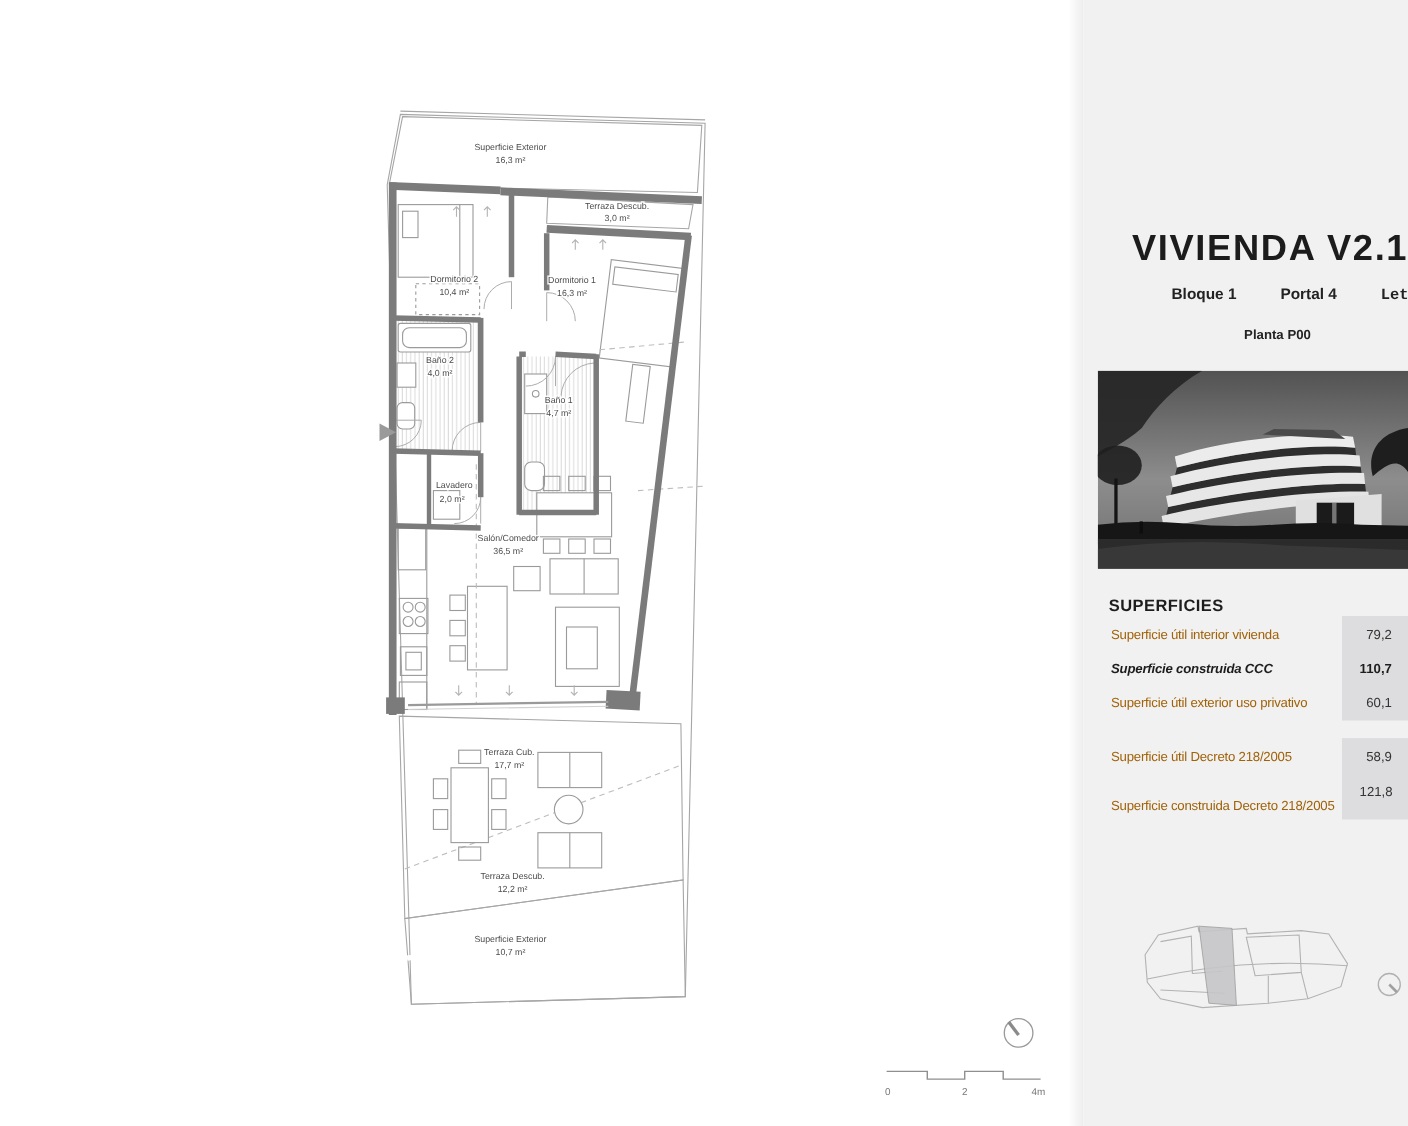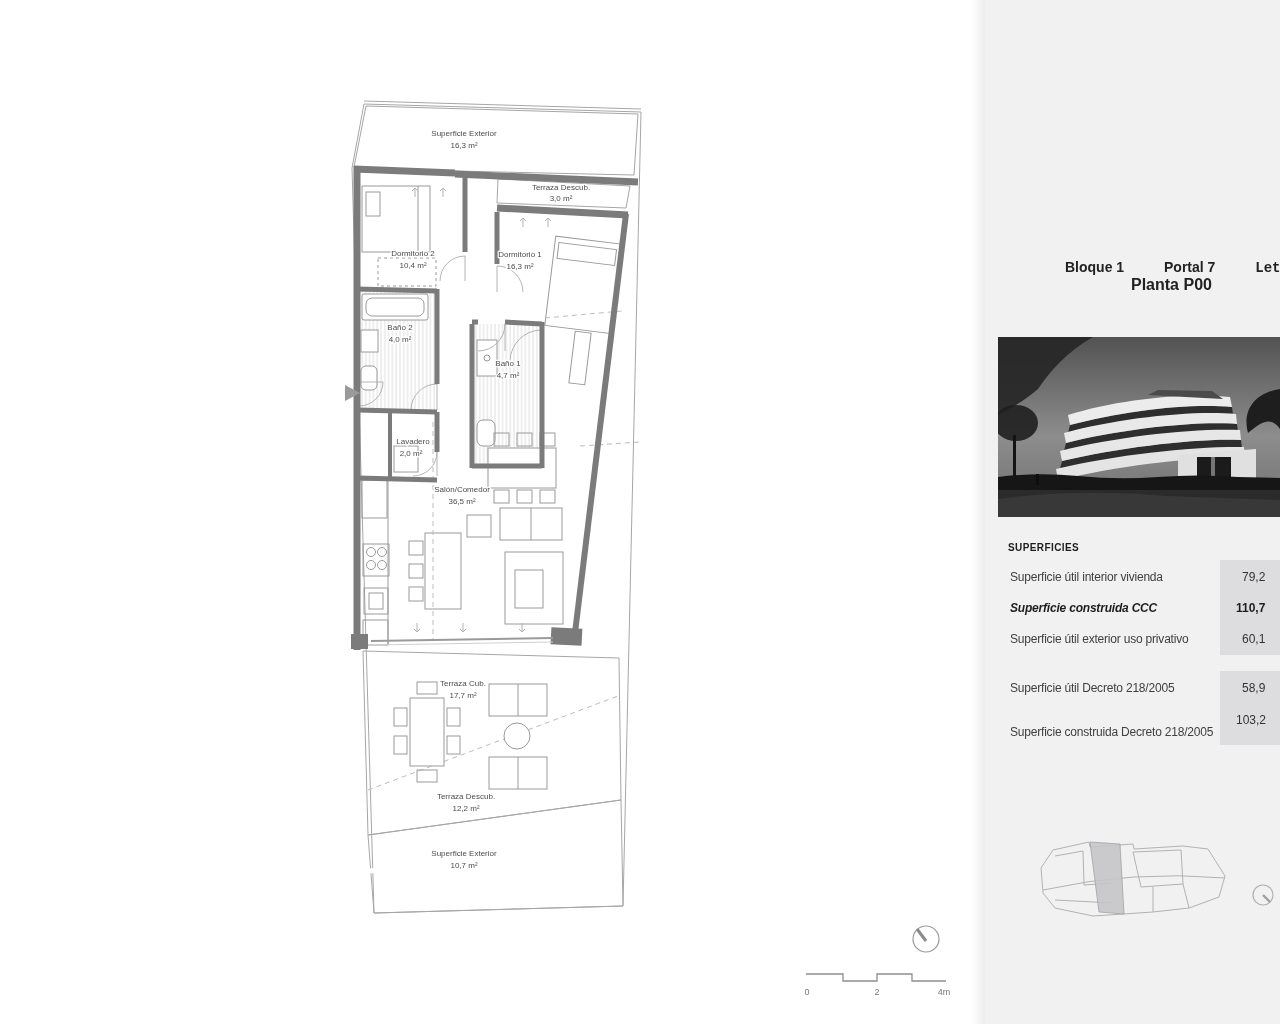--- a/index.html
+++ b/index.html
@@ -16,31 +16,31 @@
     background:#f1f1f2; overflow:hidden; }
   .panel-shadow { position:absolute; left:971px; top:0; width:14px; height:1024px;
     background:linear-gradient(to right, rgba(0,0,0,0), rgba(0,0,0,0.07)); }
 
   .title { position:absolute; left:44px; top:206px; font-size:33px; font-weight:bold;
     letter-spacing:1.5px; white-space:nowrap; color:#1c1c1c; }
   .subtitle { position:absolute; left:70px; top:259px; font-size:14px; font-weight:bold;
     color:#222; white-space:nowrap; }
   .subtitle span { margin-right:26px;margin-left:10px; }
   .subtitle span:last-child { margin-right:0;font-family:Liberation Mono, monospace; }
-  .subtitle2 { position:absolute; left:146px; top:276px; font-size:16px; font-weight:bold;
+  .subtitle2 { position:absolute; left:146px; top:297px; font-size:12px; font-weight:bold;
     color:#222; white-space:nowrap; }
 
   .photo { position:absolute; left:13px; top:337px; width:282px; height:180px; }
 
-  .sup-head { position:absolute; left:23px; top:542px; font-size:10px; font-weight:bold;
+  .sup-head { position:absolute; left:23px; top:542px; font-size:15px; font-weight:bold;
     letter-spacing:.4px; color:#1d1d1d; }
   .cellblock { position:absolute; left:235px; width:60px; background:#dddddf; }
   .cb1 { top:560px; height:95px; }
   .cb2 { top:671px; height:74px; }
-  .trow { position:absolute; left:25px; font-size:12px; color:#404040; white-space:nowrap;
+  .trow { position:absolute; left:25px; font-size:12px; color:#a16207; white-space:nowrap;
     letter-spacing:-0.2px; }
   .tval { position:absolute; left:257px; font-size:12px; color:#333; white-space:nowrap; }
   .bold { font-weight:bold; color:#1d1d1d; }
 
   .siteplan { position:absolute; left:48px; top:824px; width:200px; height:100px; }
   .minicompass { position:absolute; left:266px; top:881px; width:28px; height:28px; }
 
   
   .lbl { font-family:"Liberation Sans",sans-serif; font-size:8px; fill:#4c4c4c;
     text-anchor:middle; paint-order:stroke; stroke:rgba(255,255,255,0.88); stroke-width:2.6px; }
@@ -266,24 +266,25 @@
         <text class="scl" x="877" y="995">2</text>
         <text class="scl" x="944" y="995">4m</text>
       </g>
     </svg>
   </div>
 
   <div class="panel-shadow"></div>
 
   <div class="panel">
 
+    <div class="title">VIVIENDA V2.1</div>
 
     <div class="subtitle">
       <span>Bloque 1</span>
-      <span>Portal 7</span>
+      <span>Portal 4</span>
       <span>Letra A</span>
     </div>
     <div class="subtitle2">Planta P00</div>
 
     <svg class="photo" viewBox="0 0 282 180" preserveAspectRatio="none">
       <defs>
         <linearGradient id="sky" x1="0" y1="0" x2="0" y2="1">
           <stop offset="0" stop-color="#525252"></stop>
           <stop offset="0.55" stop-color="#8d8d8d"></stop>
           <stop offset="1" stop-color="#6e6e6e"></stop>
@@ -326,21 +327,21 @@
     <div class="trow" style="top:570px;">Superficie útil interior vivienda</div>
     <div class="trow bold" style="top:601px;font-style:italic;">Superficie construida CCC</div>
     <div class="trow" style="top:632px;">Superficie útil exterior uso privativo</div>
     <div class="trow" style="top:681px;">Superficie útil Decreto 218/2005</div>
     <div class="trow" style="top:713px;margin-top:12px;">Superficie construida Decreto 218/2005</div>
 
     <div class="tval" style="top:570px;text-align:center;">79,2</div>
     <div class="tval bold" style="top:601px; left:251px;">110,7</div>
     <div class="tval" style="top:632px;">60,1</div>
     <div class="tval" style="top:681px;">58,9</div>
-    <div class="tval" style="top:713px; left:251px;">103,2</div>
+    <div class="tval" style="top:713px; left:251px;">121,8</div>
 
     <svg class="siteplan" viewBox="0 0 200 100">
       <g fill="none" stroke="#b2b2b2" stroke-width="1">
         <path d="M8,44 L20,26 L56,18 L57,23 L100,20 L101,25 L150,22 L175,25 L192,52 L186,73 L156,84 L120,88 L60,92 L22,84 L10,69 Z"></path>
         <path d="M22,32 L50,27 L51,61 L78,59"></path>
         <path d="M100,28 L148,26 L150,60 L108,63 Z"></path>
         <path d="M22,76 L80,79"></path>
         <path d="M10,66 Q100,46 192,54"></path>
         <path d="M120,63 L120,88 M150,60 L156,84"></path>
       </g>

